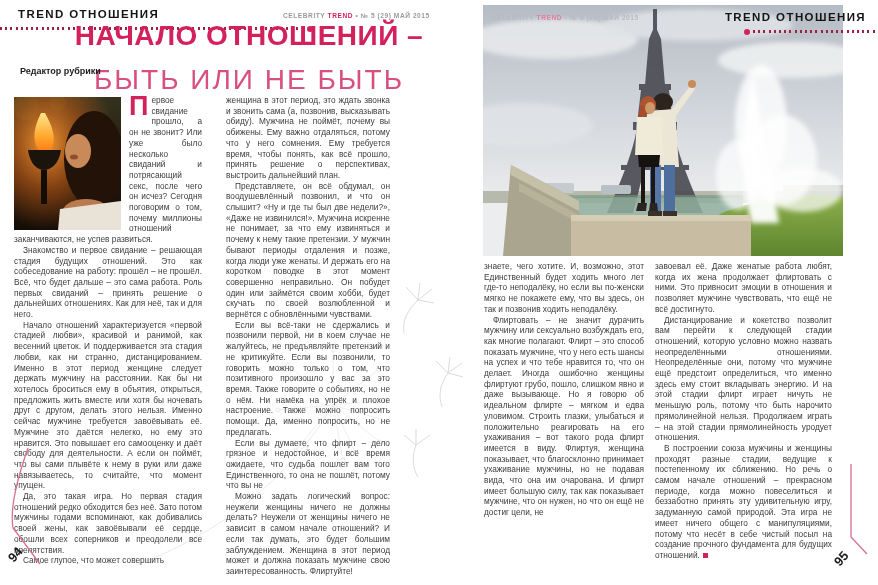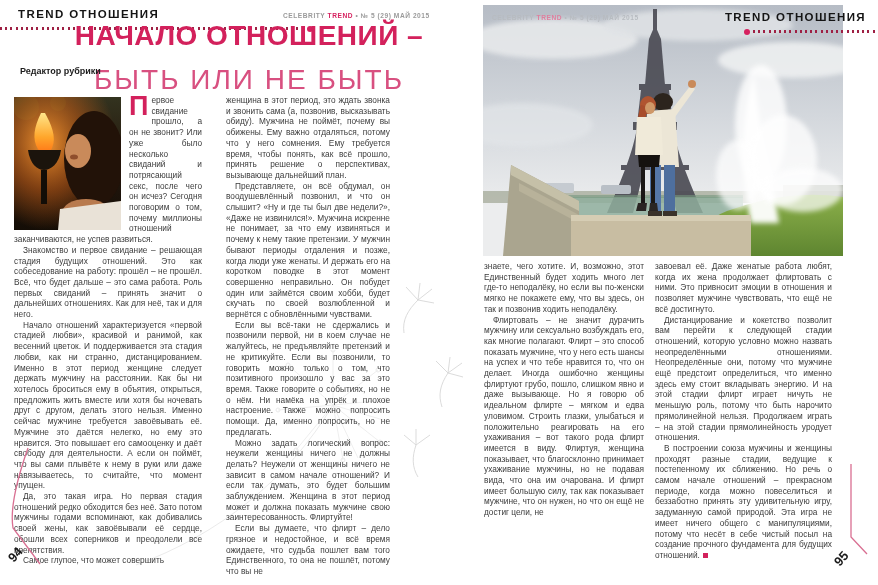--- a/index.html
+++ b/index.html
@@ -144,32 +144,32 @@
         <path d="M14,53 L47,53 C45,67 37,73 30,73 C23,73 16,67 14,53 Z" fill="#1b140c"></path>
         <rect x="27" y="73" width="6" height="34" fill="#120d07"></rect>
         <ellipse cx="80" cy="62" rx="30" ry="48" fill="#221208"></ellipse>
         <ellipse cx="64" cy="54" rx="13" ry="17" fill="#c98a5a"></ellipse>
         <ellipse cx="60" cy="60" rx="4" ry="2.5" fill="#8f4e2c"></ellipse>
         <ellipse cx="72" cy="116" rx="24" ry="14" fill="#b87a4e"></ellipse>
         <path d="M46,112 L107,104 L107,133 L44,133 Z" fill="#e9e2d7"></path>
       </svg>
     </div>
     <p class="intro"><span class="dropcap">П</span><span>ервое свидание прошло, а он не звонит? Или уже было несколько свиданий и потрясающий секс, после чего он исчез? Сегодня поговорим о том, почему миллионы отношений заканчиваются, не успев развиться.</span></p>
-    <p class="indent">Знакомство и первое свидание – решающая стадия будущих отношений. Это как собеседование на работу: прошёл – не прошёл. Всё, что будет дальше – это сама работа. Роль первых свиданий – принять значит о дальнейших отношениях. Как для неё, так и для него.</p>
+    <p class="indent">Знакомство и первое свидание – решающая стадия будущих отношений. Это как собеседование на работу: прошёл – не прошёл. Всё, что будет дальше – это сама работа. Роль первых свиданий – принять решение о дальнейших отношениях. Как для неё, так и для него.</p>
     <p class="indent">Начало отношений характеризуется «первой стадией любви», красивой и ранимой, как весенний цветок. И поддерживается эта стадия любви, как ни странно, дистанцированием. Именно в этот период женщине следует держать мужчину на расстоянии. Как бы ни хотелось броситься ему в объятия, открыться, предложить жить вместе или хотя бы ночевать друг с другом, делать этого нельзя. Именно сейчас мужчине требуется завоёвывать её. Мужчине это даётся нелегко, но ему это нравится. Это повышает его самооценку и даёт свободу для деятельности. А если он поймёт, что вы сами плывёте к нему в руки или даже навязываетесь, то считайте, что момент упущен.</p>
     <p class="indent">Да, это такая игра. Но первая стадия отношений редко обходится без неё. Зато потом мужчины годами вспоминают, как добивались своей жены, как завоёвывали её сердце, обошли всех соперников и преодолели все препятствия.</p>
     <p class="indent">Самое глупое, что может совершить</p>
   </div>
 
   <div class="col col2">
-    <p>женщина в этот период, это ждать звонка и звонить сама (а, позвонив, высказывать обиду). Мужчина не поймёт, почему вы обижены. Ему важно отдаляться, потому что у него сомнения. Ему требуется время, чтобы понять, как всё прошло, принять решение о перспективах, вызывающе дальнейший план.</p>
+    <p>женщина в этот период, это ждать звонка и звонить сама (а, позвонив, высказывать обиду). Мужчина не поймёт, почему вы обижены. Ему важно отдаляться, потому что у него сомнения. Ему требуется время, чтобы понять, как всё прошло, принять решение о перспективах, выстроить дальнейший план.</p>
     <p class="indent">Представляете, он всё обдумал, он воодушевлённый позвонил, и что он слышит? «Ну и где ты был две недели?», «Даже не извинился!». Мужчина искренне не понимает, за что ему извиняться и почему к нему такие претензии. У мужчин бывают периоды отдаления и позже, когда люди уже женаты. И держать его на коротком поводке в этот момент совершенно неправильно. Он побудет один или займётся своим хобби, будет скучать по своей возлюбленной и вернётся с обновлёнными чувствами.</p>
     <p class="indent">Если вы всё-таки не сдержались и позвонили первой, ни в коем случае не жалуйтесь, не предъявляйте претензий и не критикуйте. Если вы позвонили, то говорить можно только о том, что позитивного произошло у вас за это время. Также говорите о событиях, но не о нём. Ни намёка на упрёк и плохое настроение. Также можно попросить помощи. Да, именно попросить, но не предлагать.</p>
+    <p class="indent">Если вы думаете, что флирт – дело грязное и недостойное, и всё время ожидаете, что судьба пошлет вам того Единственного, то она не пошлёт, потому что вы не</p>
     <p class="indent">Можно задать логический вопрос: неужели женщины ничего не должны делать? Неужели от женщины ничего не зависит в самом начале отношений? И если так думать, это будет большим заблуждением. Женщина в этот период может и должна показать мужчине свою заинтересованность. Флиртуйте!</p>
-    <p class="indent">Если вы думаете, что флирт – дело грязное и недостойное, и всё время ожидаете, что судьба пошлет вам того Единственного, то она не пошлёт, потому что вы не</p>
   </div>
 
   <div class="photo-couple">
     <svg width="360" height="251" viewBox="0 0 360 251">
       <defs>
         <linearGradient id="sky" x1="0" y1="0" x2="0" y2="1">
           <stop offset="0" stop-color="#b6bcc5"></stop>
             <stop offset="0.45" stop-color="#d4d8dd"></stop>
             <stop offset="0.8" stop-color="#ecedee"></stop>
         </linearGradient>

